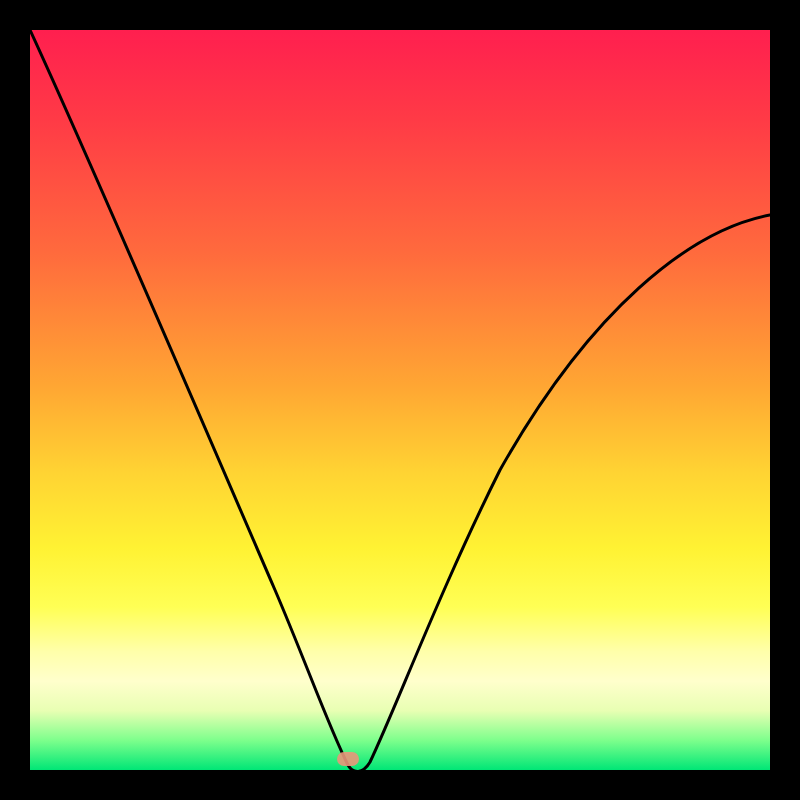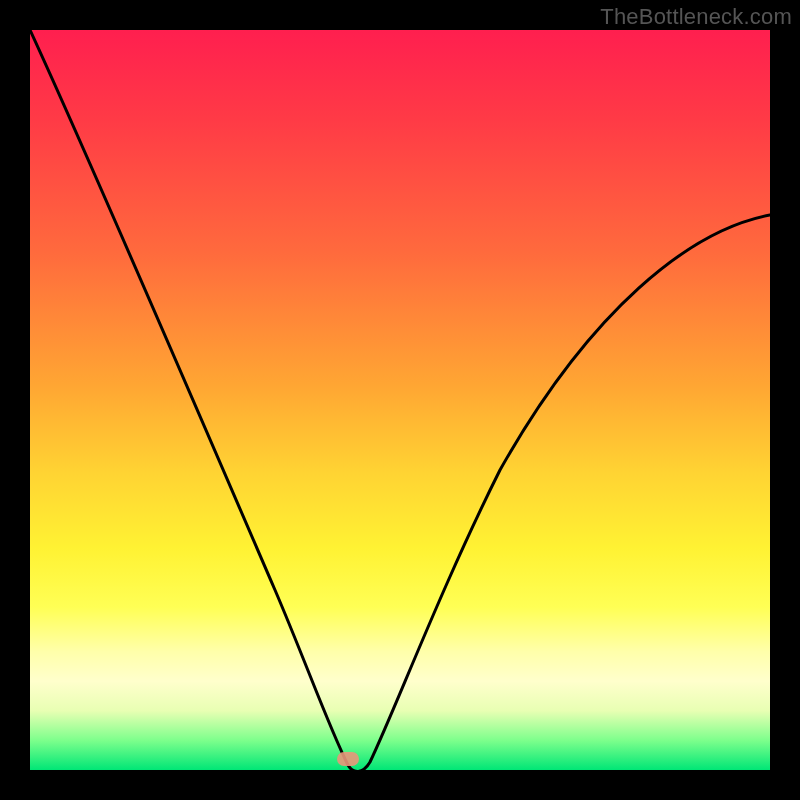--- a/index.html
+++ b/index.html
@@ -77,14 +77,13 @@
                C 60 130, 150 340, 245 560
                C 275 630, 300 700, 318 735
                C 323 744, 333 744, 340 732
                C 365 680, 410 560, 470 440
                C 560 280, 660 200, 740 185"></path>
     </svg>
 
     <div class="marker" style="left:307px; top:722px;"></div>
   </div>
 
-  <div class="attrib">TheBottleneck.com</div>
 </div>
 
 </body></html>

